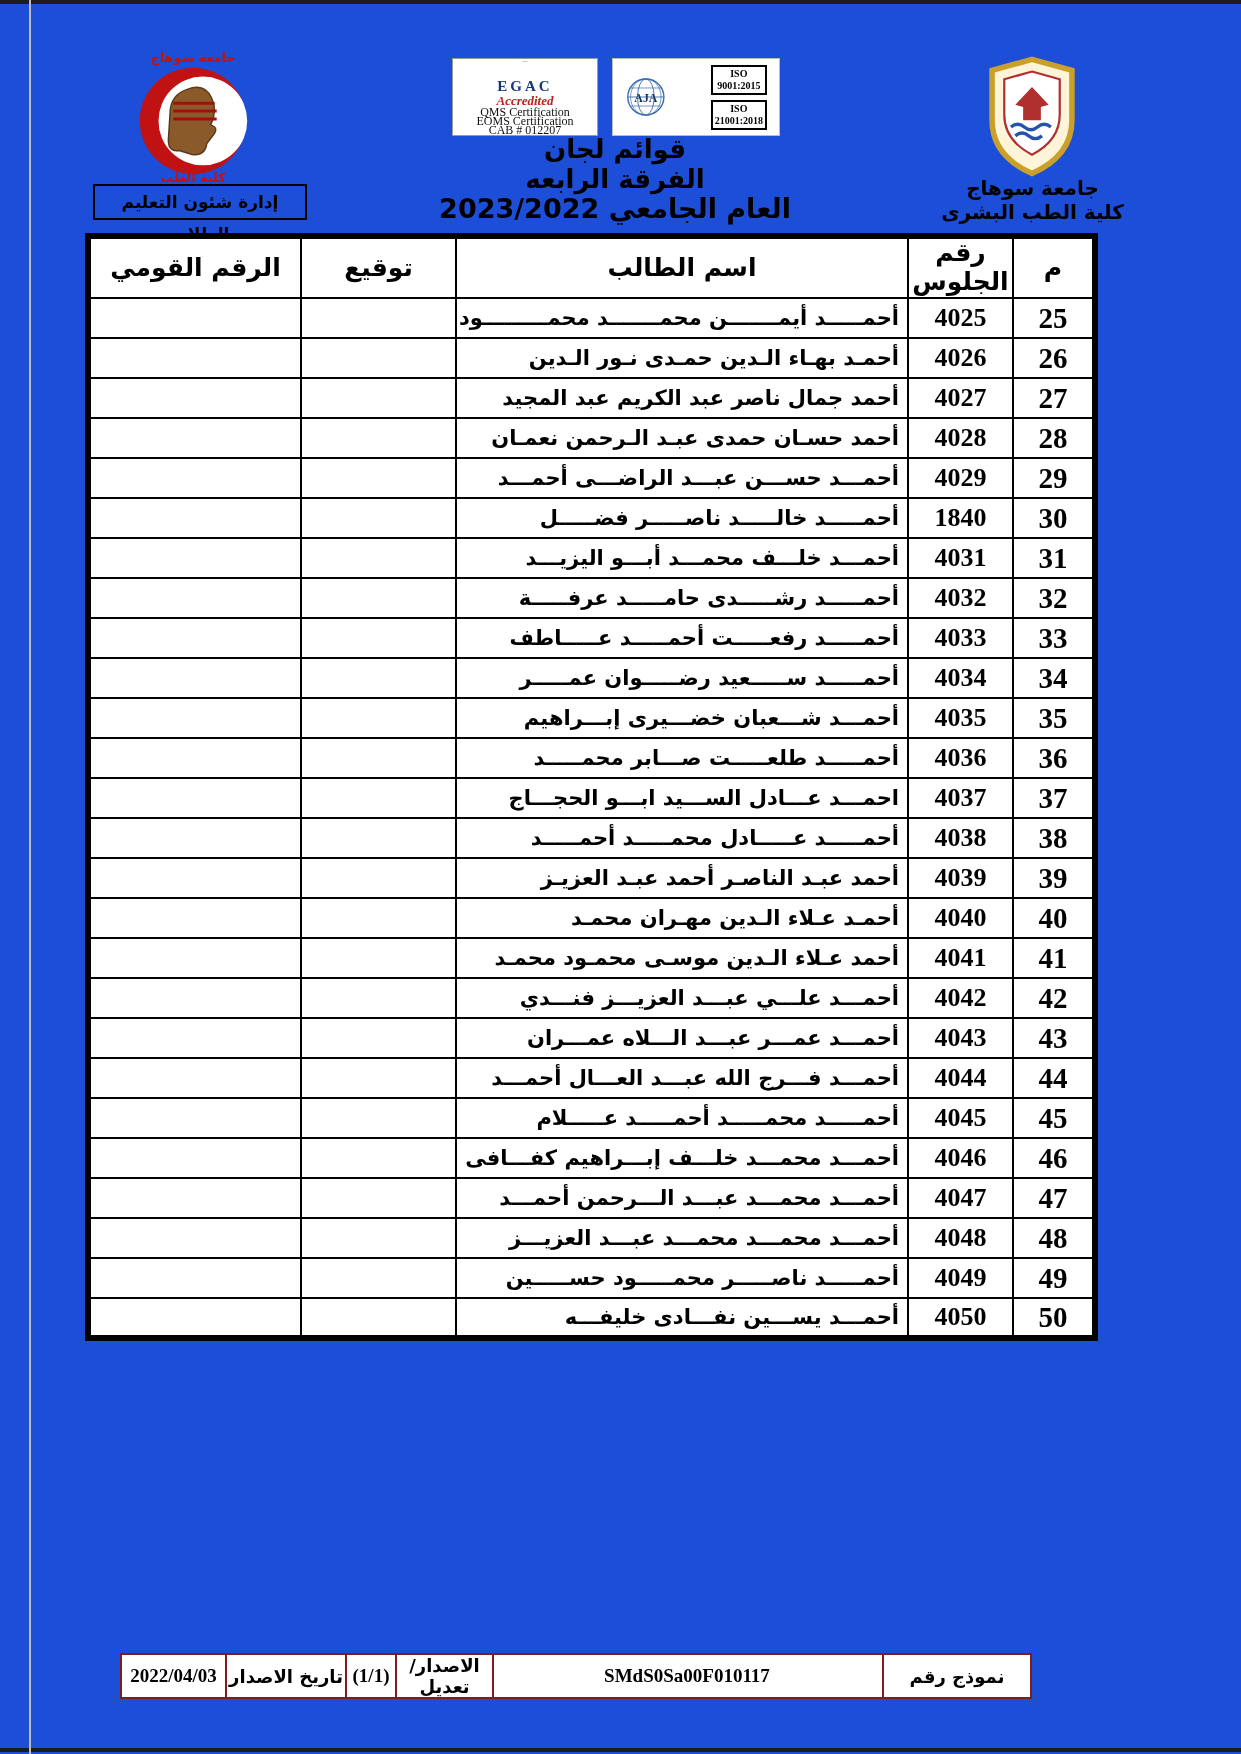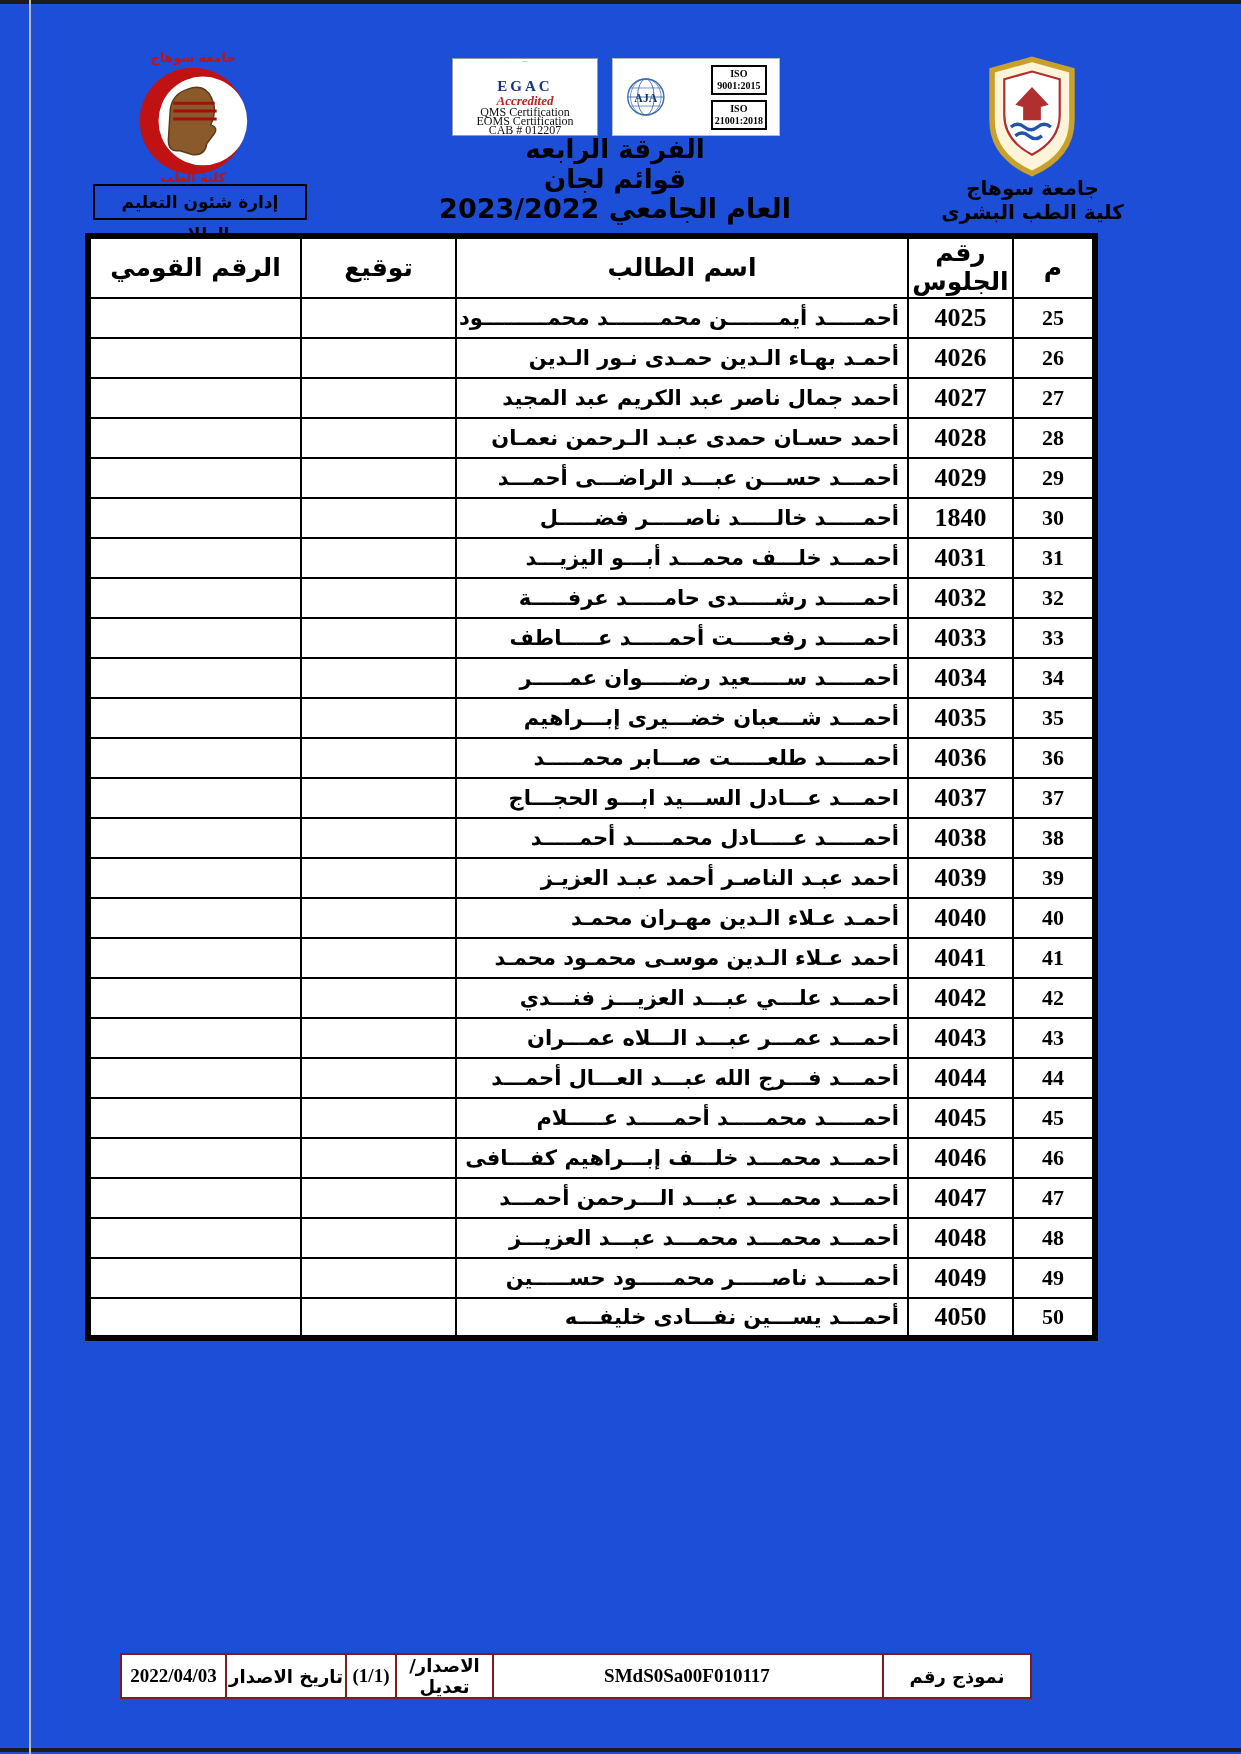--- a/index.html
+++ b/index.html
@@ -45,21 +45,21 @@
     position:absolute; top:233px; left:85px;
     border-collapse:collapse; direction:rtl; table-layout:fixed;
     border:6px solid #000; background:#fff;
   }
   .main-table th, .main-table td { border:2px solid #000; overflow:hidden; }
   .main-table th {
     height:62px; font-weight:bold; font-size:25px; line-height:1.15;
     text-align:center; vertical-align:middle; padding:0 2px;
   }
   .main-table td { height:40px; padding:0; }
-  .c-serial { font-family:"Liberation Serif", serif; font-weight:bold; font-size:22px; text-align:center; }
+  .c-serial { font-family:"Liberation Serif", serif; font-weight:bold; font-size:29px; text-align:center; }
   .c-seat   { font-family:"Liberation Serif", serif; font-weight:bold; font-size:26px; text-align:center; }
   .c-name   { font-weight:bold; font-size:21px; text-align:right; padding:0 8px 0 2px !important; white-space:nowrap; }
 
   
   .footer-table {
     position:absolute; top:1653px; left:120px;
     border-collapse:collapse; direction:rtl; table-layout:fixed; background:#fff;
   }
   .footer-table td { border:2px solid #7f1d1d; height:36px; text-align:center; vertical-align:middle; }
   .f-ar  { font-weight:bold; font-size:18px; }
@@ -110,22 +110,22 @@
         <text x="30" y="37" text-anchor="middle" font-size="17" font-weight="bold" fill="#16325c" font-family="Liberation Serif, serif">AJA</text>
       </svg>
       <div class="aja-iso">
         <div class="iso-pill">ISO 9001:2015</div>
         <div class="iso-pill">ISO 21001:2018</div>
       </div>
     </div>
   </div>
 
   <div class="title-block">
+    <div class="title-line">قوائم لجان</div>
     <div class="title-line">الفرقة الرابعه</div>
-    <div class="title-line">قوائم لجان</div>
     <div class="title-line year">العام الجامعي 2023/2022 م</div>
   </div>
 
   <svg class="emblem" viewBox="0 0 100 110">
     <path d="M50 3 L86 13 L86 58 Q86 90 50 106 Q14 90 14 58 L14 13 Z" fill="#fdf4da" stroke="#c8a02a" stroke-width="5"></path>
     <path d="M50 14 L75 21 L75 53 Q75 76 50 89 Q25 76 25 53 L25 21 Z" fill="#ffffff" stroke="#b03030" stroke-width="2"></path>
     <path d="M50 28 L65 44 L58 46 L58 58 L42 58 L42 46 L35 44 Z" fill="#b03030"></path>
     <path d="M31 64 q6 -5 12 0 t12 0 t12 0" stroke="#2255aa" fill="none" stroke-width="3"></path>
     <path d="M35 72 q6 -5 12 0 t12 0" stroke="#2255aa" fill="none" stroke-width="3"></path>
   </svg>

